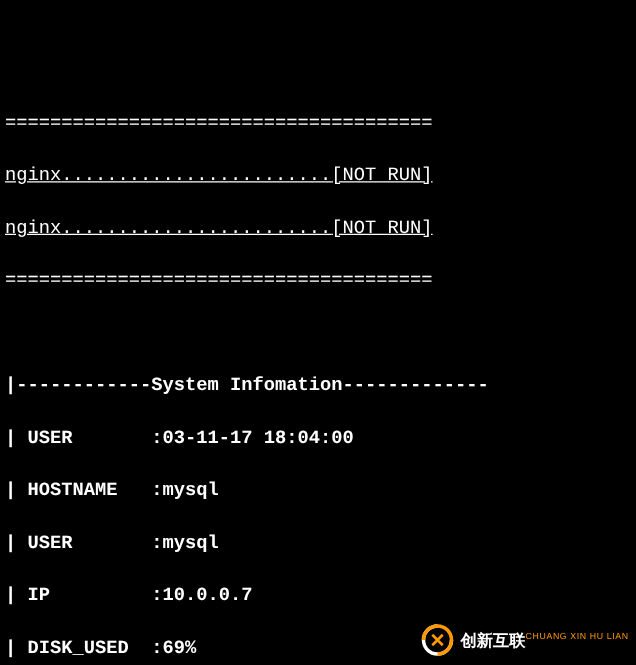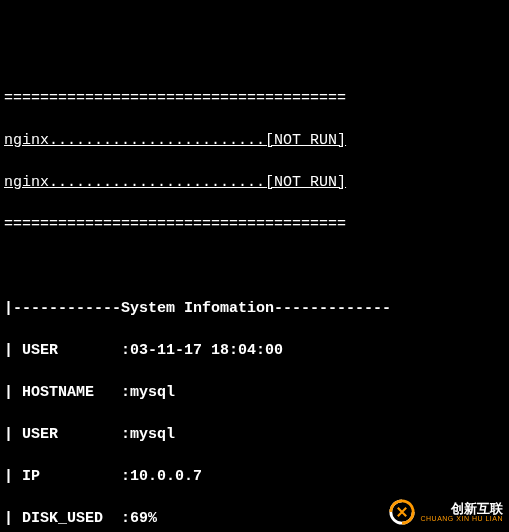--- a/index.html
+++ b/index.html
@@ -38,23 +38,22 @@
       display: flex;
       align-items: center;
       gap: 4px;
     }
     .wm-icon {
       width: 28px;
       height: 28px;
     }
     .wm-text {
       display: flex;
-      flex-direction: column;
+      flex-direction: row;
       line-height: 1;
-      align-items: flex-end;
     }
     .wm-cn {
       color: #fff;
       font-size: 13px;
       font-weight: bold;
       font-family: sans-serif;
     }
     .wm-en {
       color: #f90;
       font-size: 7px;

